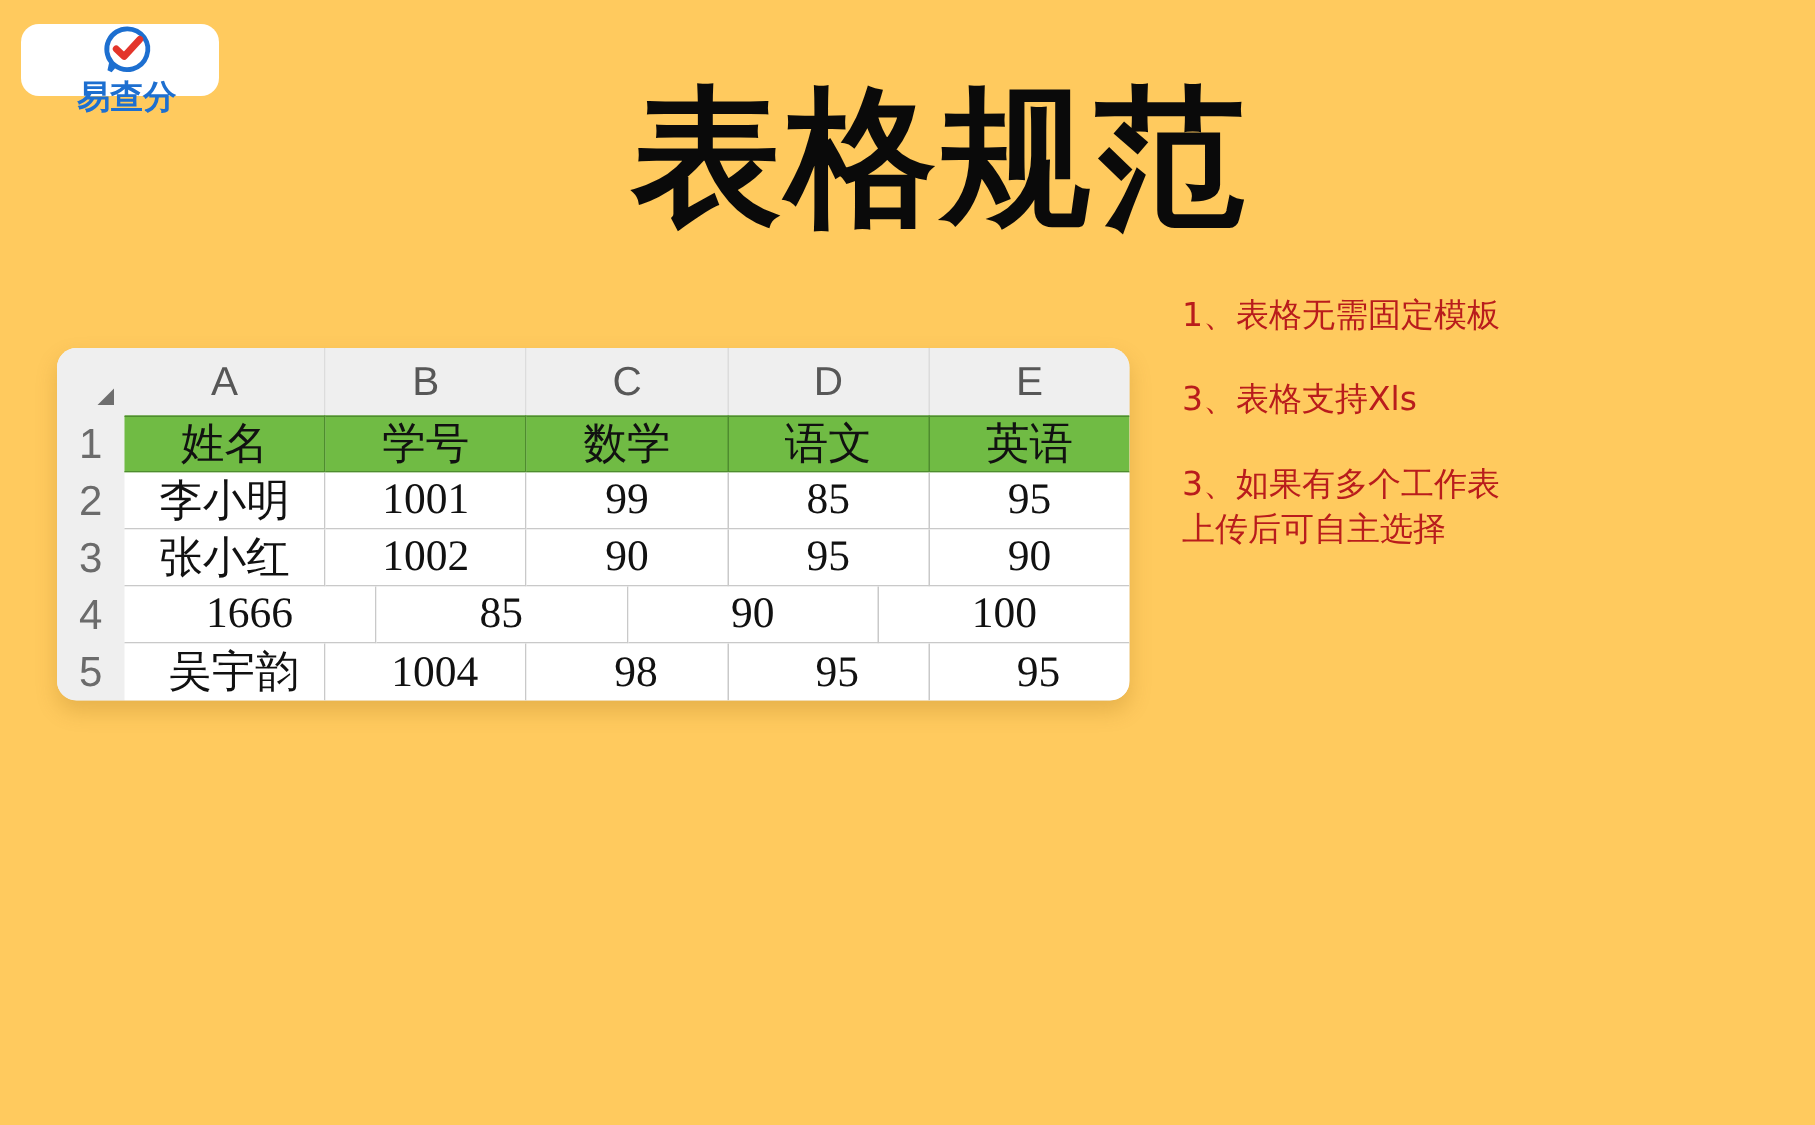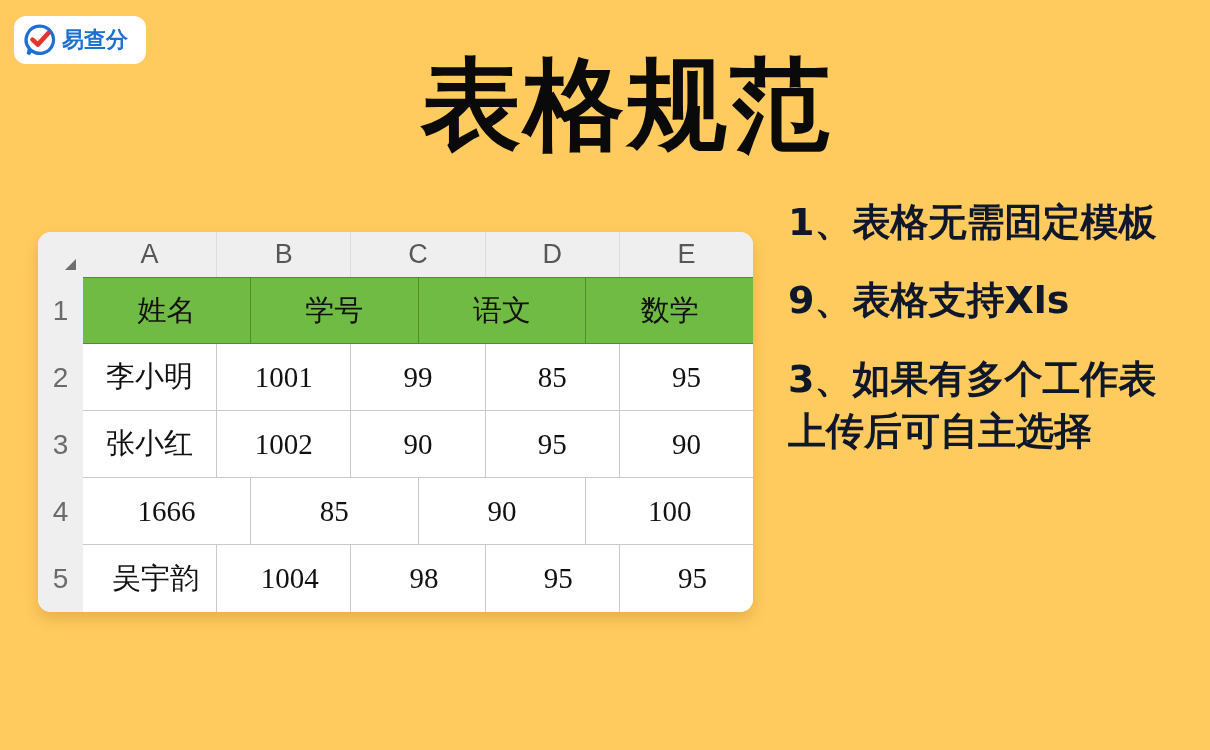--- a/index.html
+++ b/index.html
@@ -22,20 +22,21 @@
     left: 14px;
     top: 16px;
     width: 132px;
     height: 48px;
     background: #FFFFFF;
     border-radius: 12px;
     display: flex;
     align-items: center;
     padding-left: 9px;
     gap: 5px;
+    flex-direction: column;
   }
   .logo-mark {
     width: 34px;
     height: 34px;
     flex: 0 0 34px;
     position: relative;
   }
   .logo-text {
     font-size: 22px;
     font-weight: bold;
@@ -116,21 +117,21 @@
     color: #6B6B6B;
     font-size: 28px;
     display: flex;
     align-items: center;
     justify-content: center;
     font-family: "Liberation Sans", "DejaVu Sans", sans-serif;
   }
 
   .cell {
     flex: 1 1 0;
-    height: 67px;
+    height: 38px;
     background: #FFFFFF;
     color: #111111;
     font-size: 29px;
     display: flex;
     align-items: center;
     justify-content: center;
     border-right: 1px solid #C9C9C9;
     border-bottom: 1px solid #C9C9C9;
     font-family: "Liberation Serif", "DejaVu Serif", serif;
     white-space: nowrap;
@@ -150,23 +151,23 @@
   .notes {
     position: absolute;
     left: 788px;
     top: 196px;
     width: 402px;
   }
   .note {
     margin-bottom: 26px;
   }
   .note-line {
-    font-size: 38px;
-    font-weight: bold;
-    color: #0f172a;
+    font-size: 22px;
+    font-weight: normal;
+    color: #b91c1c;
     line-height: 1.38;
     letter-spacing: 0px;
     white-space: nowrap;
     font-family: "DejaVu Sans", "Liberation Sans", sans-serif;
   }
 </style>
 </head>
 <body>
 
 <div class="logo-badge">
@@ -191,22 +192,23 @@
     <div class="col-head">B</div>
     <div class="col-head">C</div>
     <div class="col-head">D</div>
     <div class="col-head">E</div>
   </div>
 
   <div class="sheet-row header-row">
     <div class="row-head">1</div>
     <div class="cell">姓名</div>
     <div class="cell">学号</div>
+    <div class="cell">数学</div>
     <div class="cell">语文</div>
-    <div class="cell">数学</div>
+    <div class="cell">英语</div>
   </div>
 
   <div class="sheet-row">
     <div class="row-head">2</div>
     <div class="cell">李小明</div>
     <div class="cell">1001</div>
     <div class="cell">99</div>
     <div class="cell">85</div>
     <div class="cell">95</div>
   </div>
@@ -239,21 +241,21 @@
 
 </div>
 
 <div class="notes">
 
   <div class="note">
     <div class="note-line">1、表格无需固定模板</div>
   </div>
 
   <div class="note">
-    <div class="note-line">9、表格支持Xls</div>
+    <div class="note-line">3、表格支持Xls</div>
   </div>
 
   <div class="note">
     <div class="note-line">3、如果有多个工作表</div>
     <div class="note-line">上传后可自主选择</div>
   </div>
 
 </div>
 
 </body></html>

